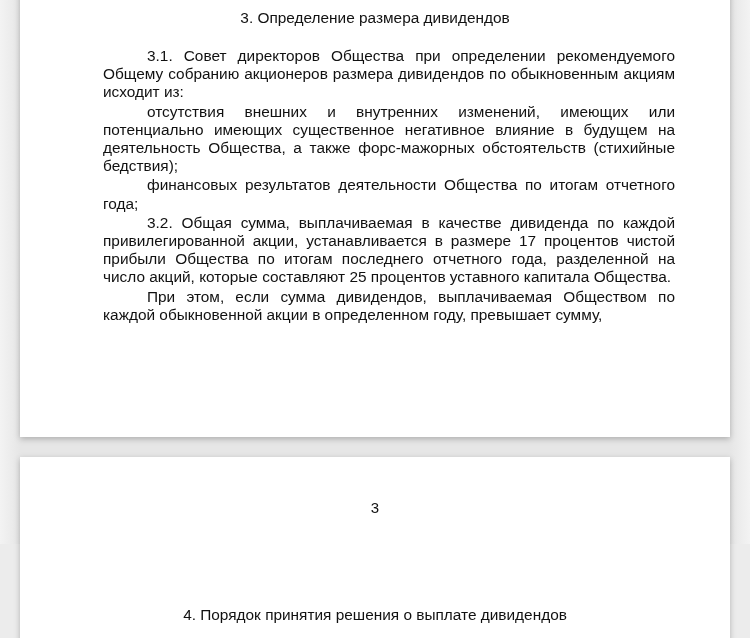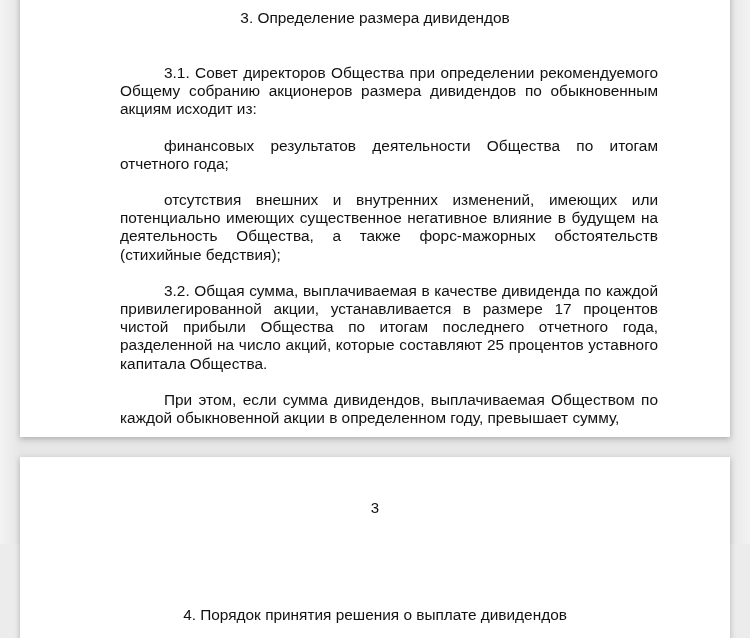--- a/index.html
+++ b/index.html
@@ -13,38 +13,38 @@
   .viewer { position: absolute; left: 0; top: 0; width: 750px; height: 544px;
     background: linear-gradient(to right, #f3f3f3 0px, #e6e6e6 20px, #e6e6e6 730px, #f3f3f3 750px); }
   .page {
     position: absolute; left: 20px; width: 710px; background: #fff;
     box-shadow: 0 2px 6px rgba(0,0,0,0.25);
   }
   .page1 { top: -20px; height: 457px; }
   .page2 { top: 457px; height: 220px; }
   .content { position: absolute; left: 102px; width: 574px; font-size: 15.4px; line-height: 18.2px; }
   .heading { position: absolute; left: 0; width: 750px; text-align: center; font-size: 15.4px; }
-  p { margin: 18px; text-align: justify; text-align-last: left; }
+  p { margin: 1px; text-align: justify; text-align-last: left; }
   p.indent { text-indent: 44px; }
   .pagenum { position: absolute; width: 750px; left: 0; text-align: center; font-size: 15px; }
 </style>
 </head>
 <body>
 
 <div class="viewer">
 
   <div class="page page1"></div>
   <div class="page page2"></div>
 
   <div class="heading" style="top:9px;">3. Определение размера дивидендов</div>
 
   <div class="content" style="top:46px;">
     <p class="indent">3.1. Совет директоров Общества при определении рекомендуемого Общему собранию акционеров размера дивидендов по обыкновенным акциям исходит из:</p>
+    <p class="indent">отсутствия внешних и внутренних изменений, имеющих или потенциально имеющих существенное негативное влияние в будущем на деятельность Общества, а также форс-мажорных обстоятельств (стихийные бедствия);</p>
     <p class="indent">финансовых результатов деятельности Общества по итогам отчетного года;</p>
-    <p class="indent">отсутствия внешних и внутренних изменений, имеющих или потенциально имеющих существенное негативное влияние в будущем на деятельность Общества, а также форс-мажорных обстоятельств (стихийные бедствия);</p>
     <p class="indent">3.2. Общая сумма, выплачиваемая в качестве дивиденда по каждой привилегированной акции, устанавливается в размере 17 процентов чистой прибыли Общества по итогам последнего отчетного года, разделенной на число акций, которые составляют 25 процентов уставного капитала Общества.</p>
     <p class="indent">При этом, если сумма дивидендов, выплачиваемая Обществом по каждой обыкновенной акции в определенном году, превышает сумму,</p>
   </div>
 
   <div class="pagenum" style="top:499px;">3</div>
 
 
   <div class="heading" style="top:606px;">4. Порядок принятия решения о выплате дивидендов</div>
 
 </div>

